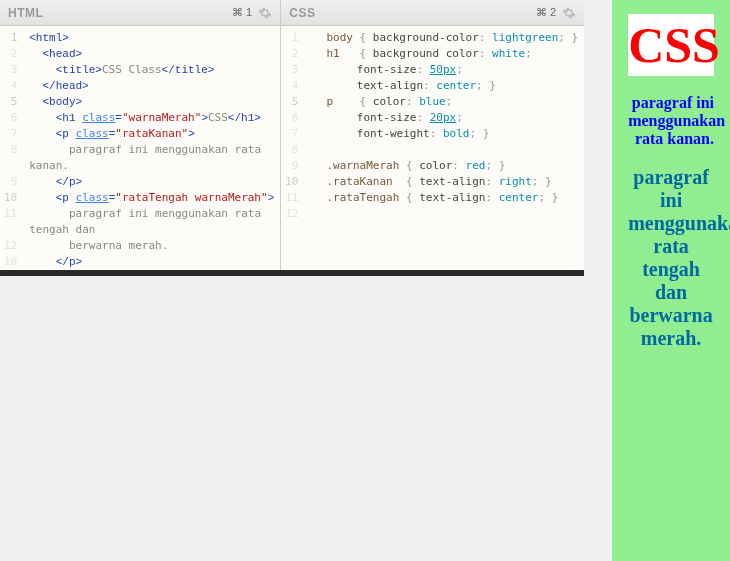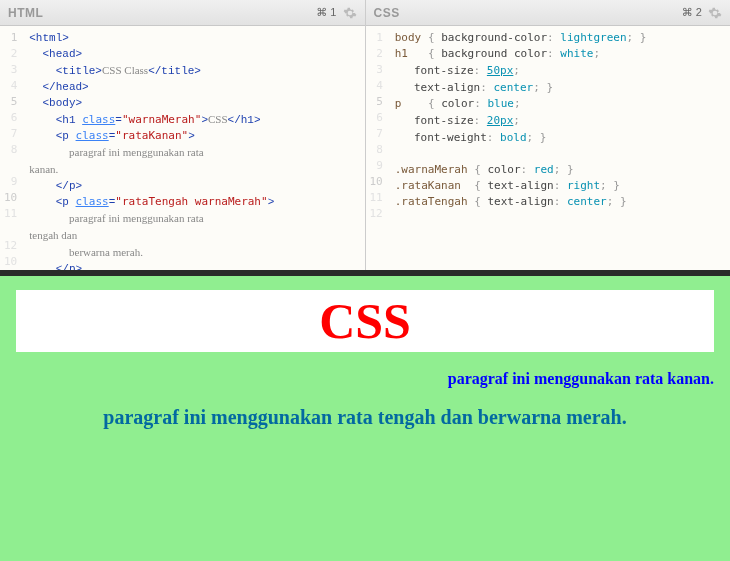--- a/index.html
+++ b/index.html
@@ -4,47 +4,47 @@
 <style>
   * { margin: 0; padding: 0; box-sizing: border-box; }
   body {
     font-family: Monaco, Consolas, monospace;
     font-size: 11px;
     width: 730px;
     height: 561px;
     background: #f0f0f0;
     overflow: hidden;
   }
-  .app { display: flex; flex-direction: column; height: 100%; }
+  .app { display: flex; flex-direction: row; height: 100%; gap: 28px; }
   .panes { display: flex; height: 276px; border-bottom: 6px solid #2a2a2a; }
   .pane { flex: 1; display: flex; flex-direction: column; background: #fdfcf8; }
   .pane:first-child { border-right: 1px solid #ccc; }
   .pane-header {
     display: flex; align-items: center; justify-content: space-between;
     background: linear-gradient(#f0f0f0,#e2e2e2); border-bottom: 1px solid #c8c8c8;
     padding: 5px 8px; height: 26px;
   }
   .pane-title { color: #999; font-weight: bold; font-size: 12px; font-family: Helvetica, Arial, sans-serif; letter-spacing: 0.5px; }
   .pane-actions { display: flex; align-items: center; gap: 6px; color: #888; font-family: Helvetica, Arial, sans-serif; }
   .shortcut { font-size: 11px; color: #666; }
   .gear { width: 14px; height: 14px; fill: #bbb; }
   .editor { display: flex; flex: 1; overflow: auto; }
   .gutter { text-align: right; color: #ccc; padding: 4px 6px 4px 4px; font-size: 11px; line-height: 16px; user-select: none; min-width: 20px; }
   .gutter .ln { display: block; }
   .gutter .dim { color: #e2e2e2; }
   .code { padding: 4px 6px; line-height: 16px; white-space: pre; color: #666; }
   .tag { color: #1e40af; font-family: Liberation Mono, monospace; }
   .attr { color: #3b82f6; text-decoration: underline; }
   .val { color: #b91c1c; }
-  .sel { color: #7a5a3a; }
+  .sel { color: #7a5a3a; margin-left: 16px; }
   .prop { color: #444; }
   .num { color: #0891b2; text-decoration: underline; }
   .kw { color: #0891b2; margin-top: 29px; }
   .punc { color: #999; }
-  .txt { color: #888; font-family: Liberation Serif, serif; }
+  .txt { color: #888; }
   .output { flex: 1; background: lightgreen; padding: 8px 16px 16px 16px; overflow: hidden; }
   .out-h1 { background: white; color: red; font-size: 50px; text-align: center; font-family: 'Times New Roman', serif; font-weight: bold; margin: 6px 0; padding: 2px 0; }
   .out-p1 { color: blue; font-size: 16px; font-weight: bold; text-align: right; font-family: 'Times New Roman', serif; margin: 18px 0; }
   .out-p2 { color: #0369a1; font-size: 20px; font-weight: bold; text-align: center; font-family: 'Times New Roman', serif; margin: 18px 0; }
 </style>
 </head>
 <body>
 
 <div class="app">
   <div class="panes">

